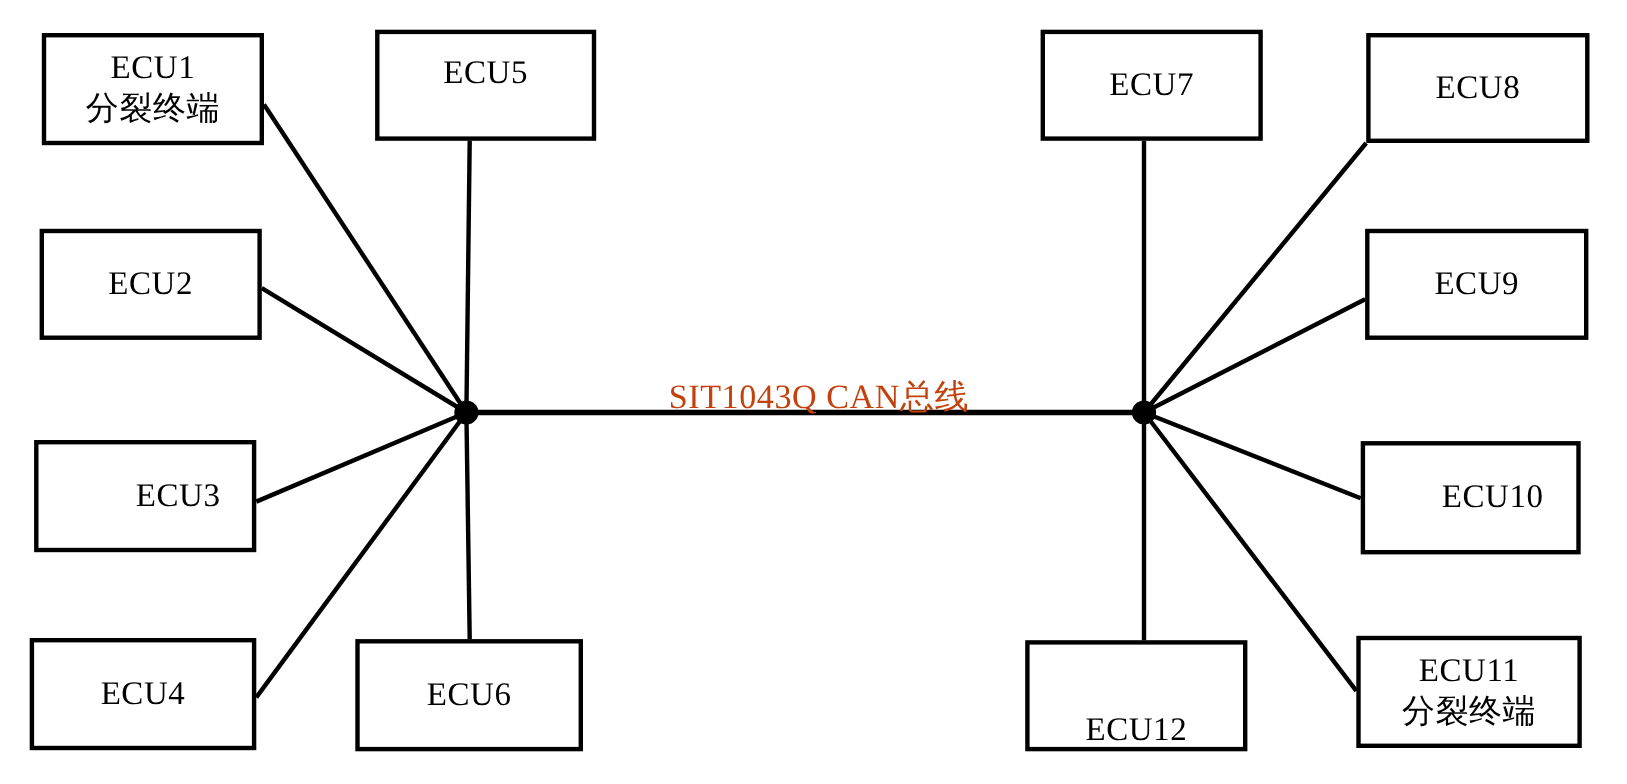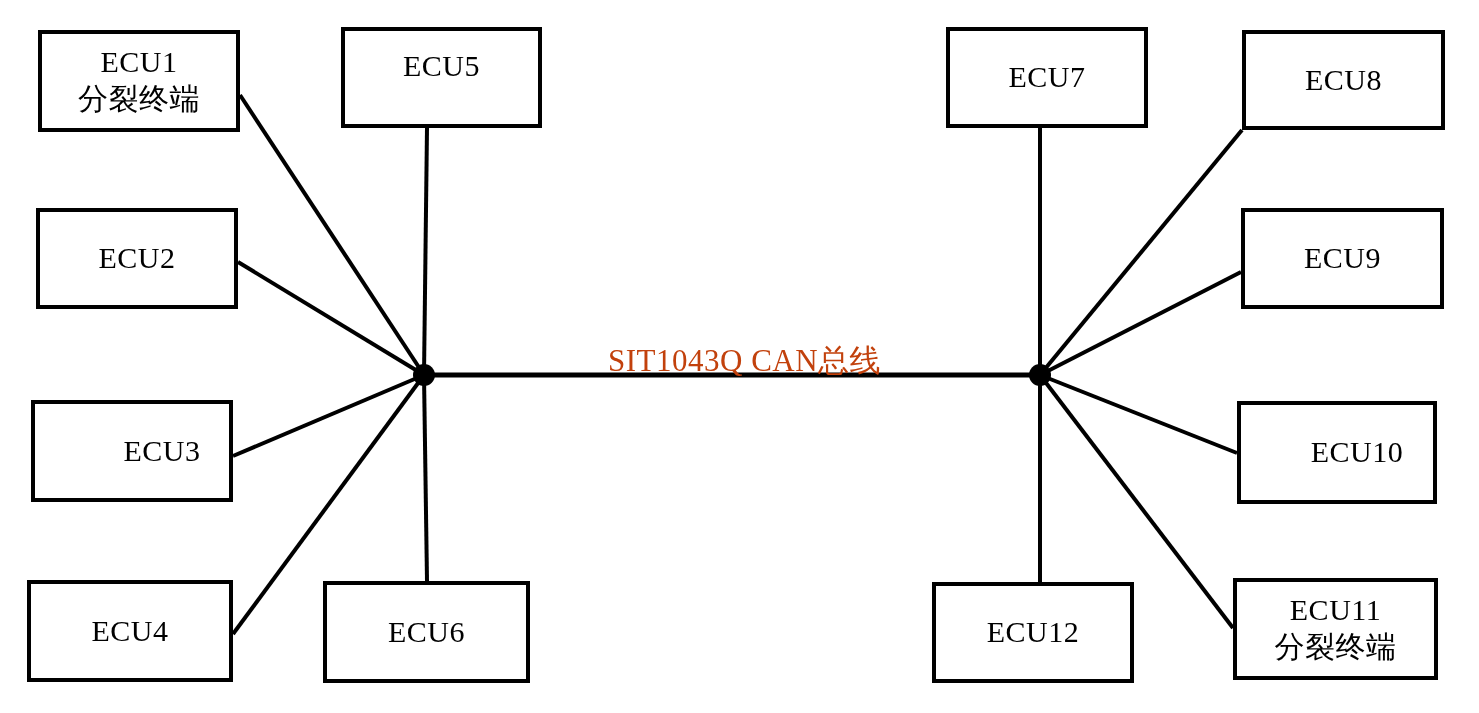--- a/index.html
+++ b/index.html
@@ -138,20 +138,20 @@
       <div class="node-label" style="left: 1241px; top: 208px; width: 203px; height: 101px;">
         <span class="line1">ECU9</span>
       </div>
       <div class="node-label" style="left: 1237px; top: 401px; width: 200px; height: 103px; padding-left: 20px;">
         <span class="line1">ECU10</span>
       </div>
       <div class="node-label" style="left: 1233px; top: 578px; width: 205px; height: 102px;">
         <span class="line1">ECU11</span>
         <span class="line2">分裂终端</span>
       </div>
-      <div class="node-label" style="left: 932px; top: 582px; width: 202px; height: 101px;">
+      <div class="node-label" style="left: 932px; top: 582px; width: 202px; height: 101px; justify-content: flex-end;">
         <span class="line1">ECU12</span>
       </div>
     </div>
 
   <div class="bus-label" id="bus-label" style="left: 608px; top: 340px;">SIT1043Q  CAN总线</div>
 
 </div>
 
 </body></html>

